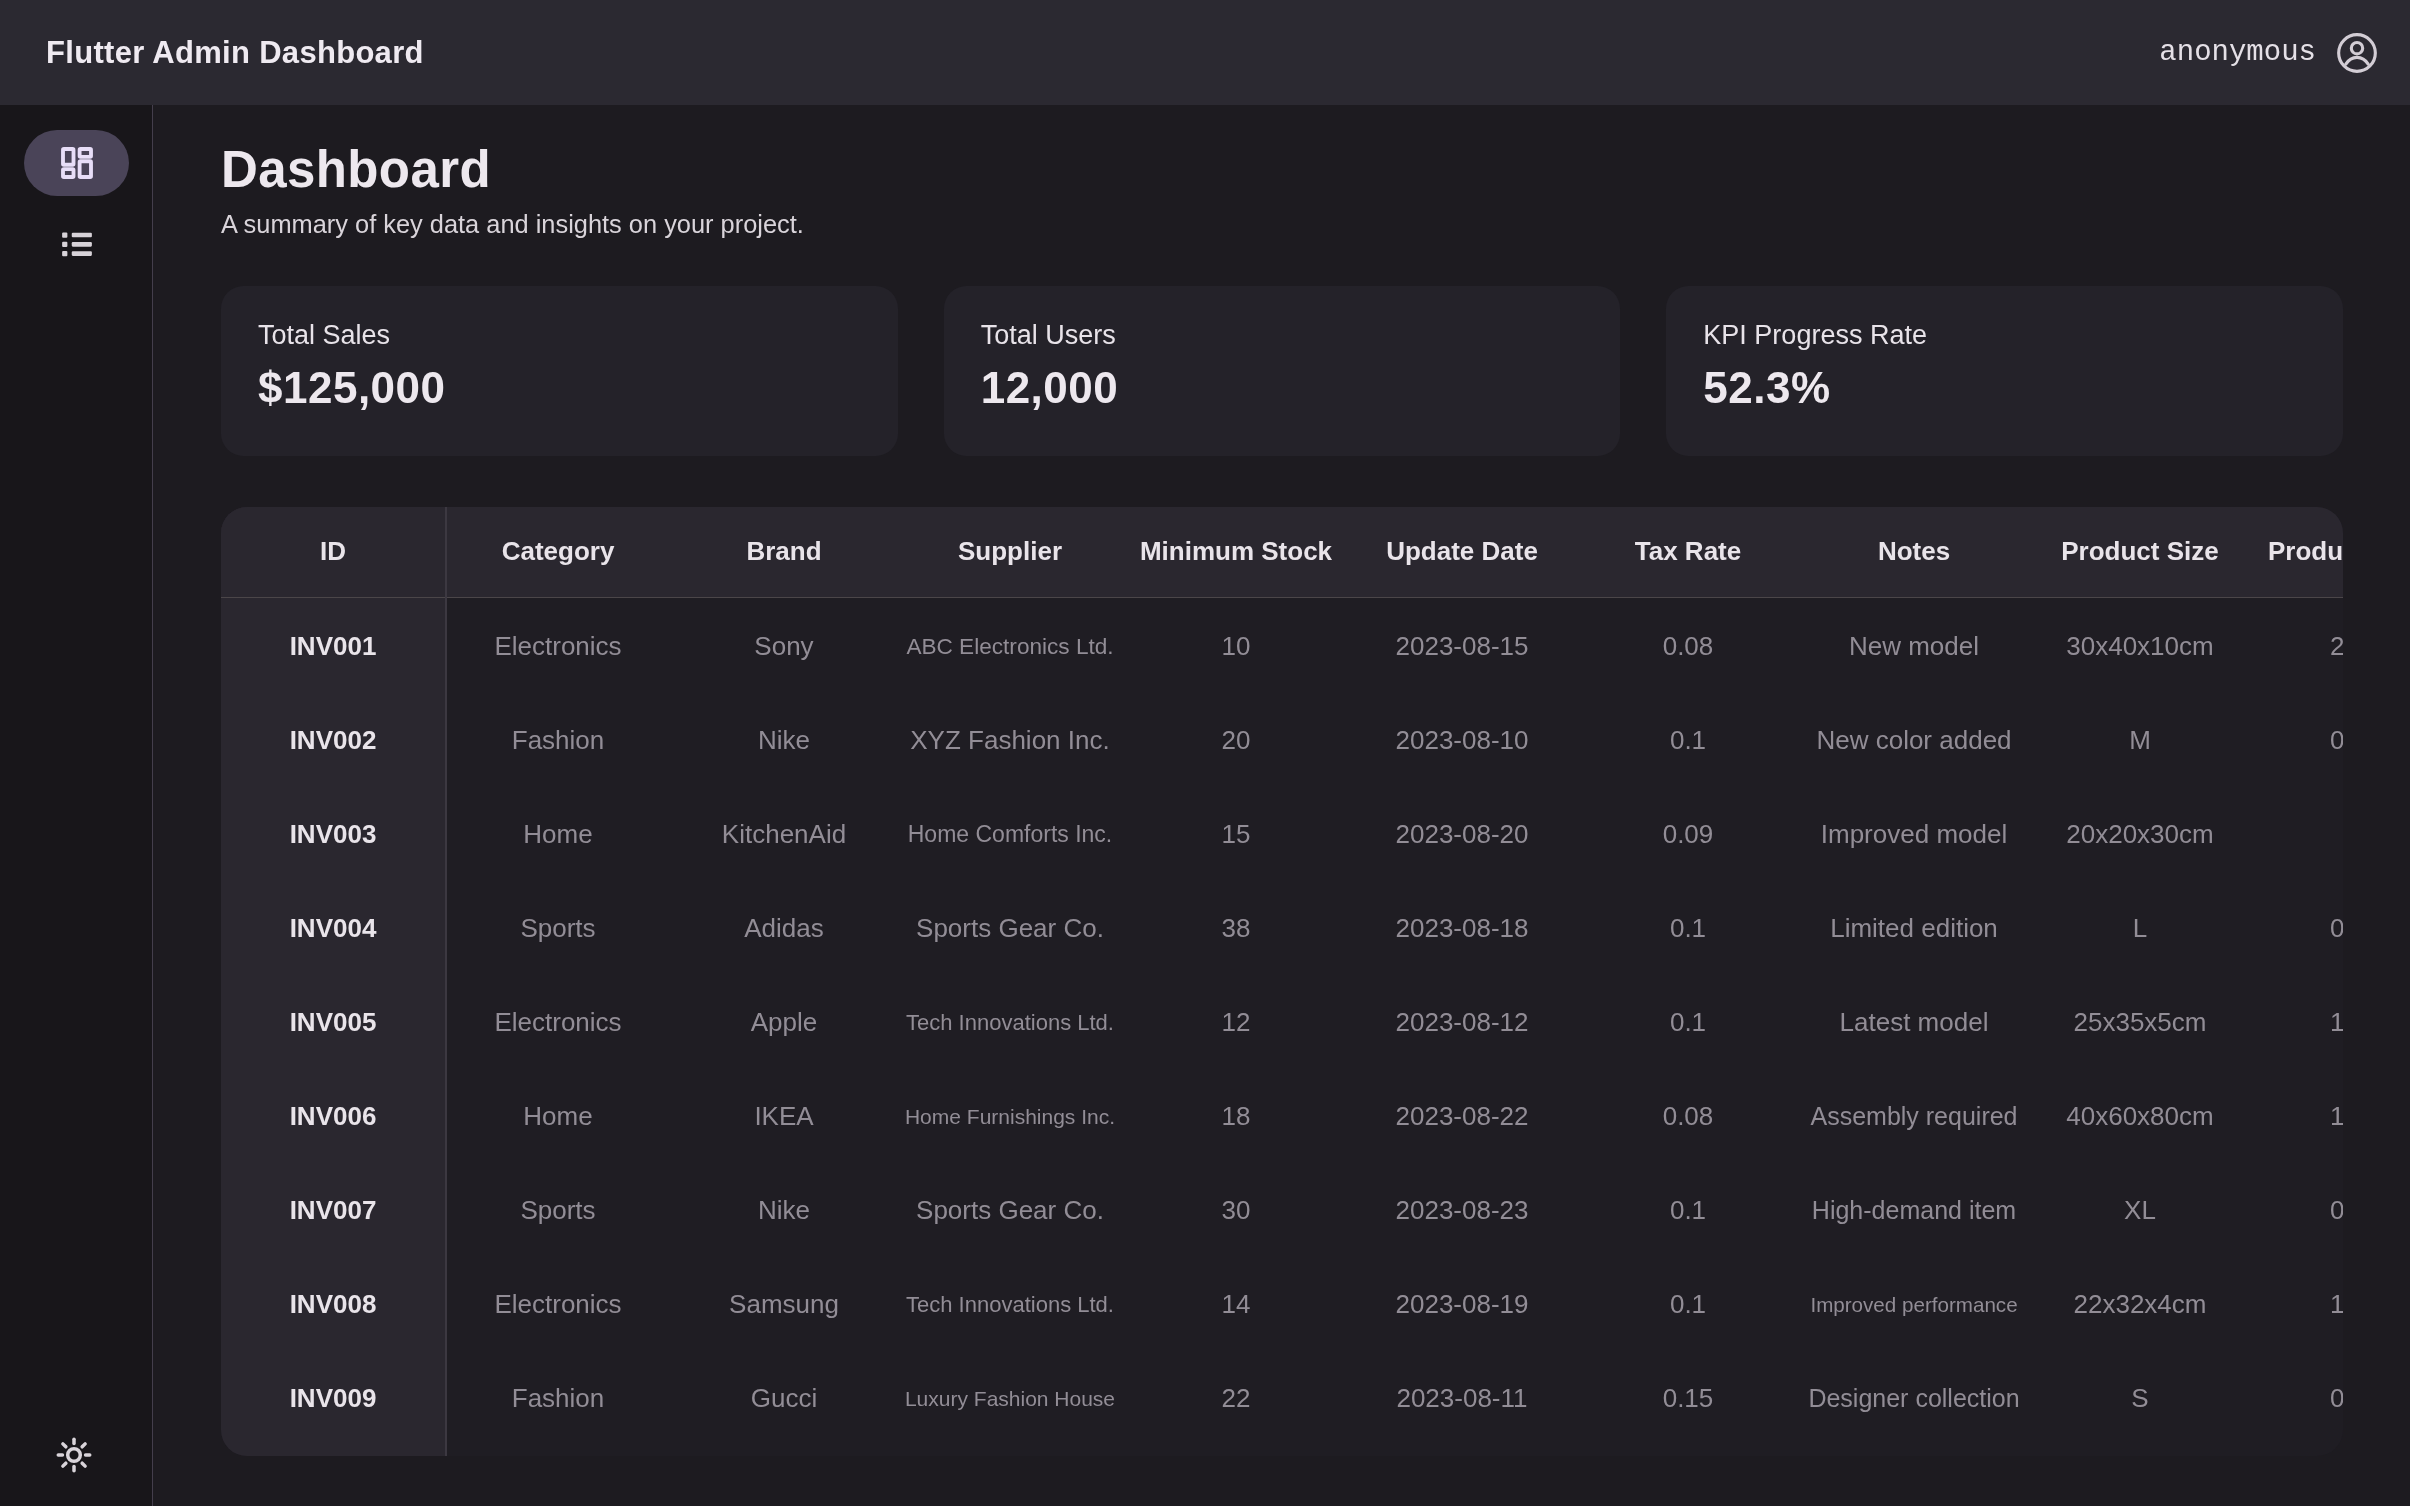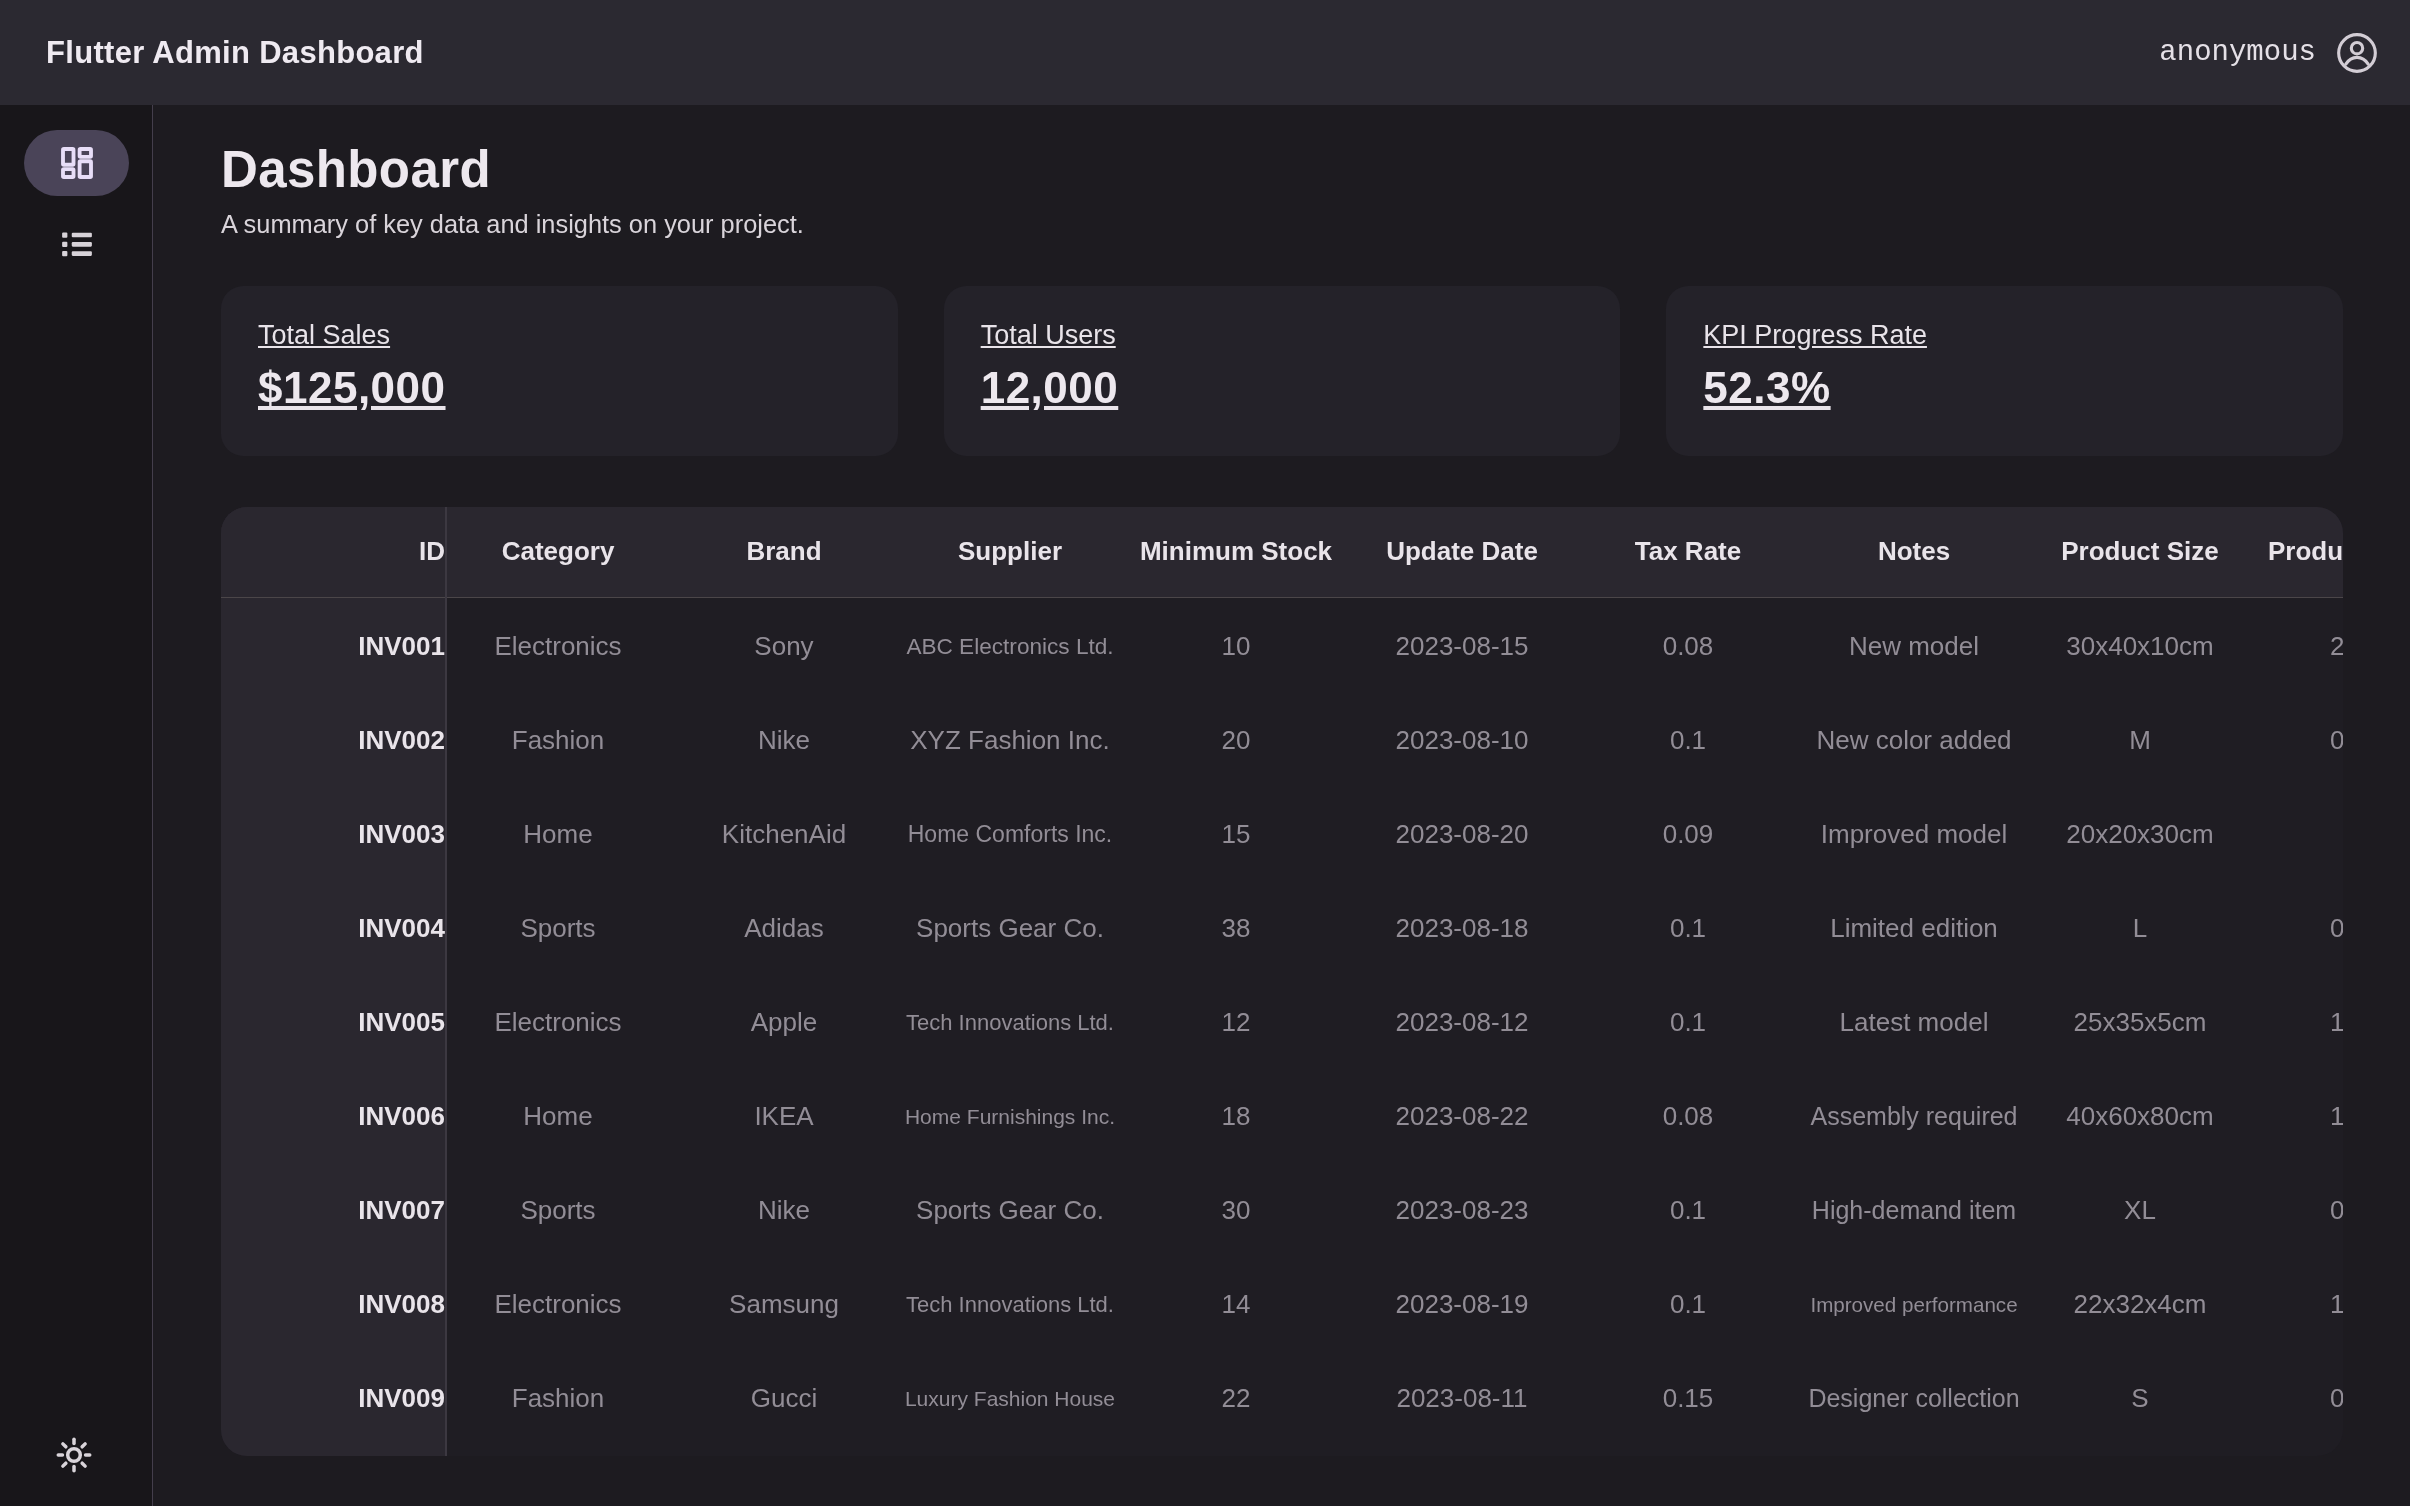--- a/index.html
+++ b/index.html
@@ -32,37 +32,37 @@
   .nav-list{top:111px;height:56px;}
   .theme-toggle{position:absolute;left:0;bottom:30px;width:147px;display:flex;justify-content:center;cursor:pointer;}
   .icon-44{width:42px;height:42px;display:block;}
 
   
   .main{position:absolute;left:155px;top:105px;width:2255px;height:1401px;background:var(--page-bg);
     padding:34px 67px 0 66px;}
   .page-title{font-size:51px;font-weight:600;line-height:62px;color:#EDE8EE;letter-spacing:0.4px;}
   .page-subtitle{font-size:25.4px;line-height:34px;margin-top:5.6px;color:#D9D4DA;}
 
-  .stats-row{display:flex;gap:46px;margin-top:45px;text-decoration:underline;}
+  .stats-row{display:flex;gap:46px;margin-top:45px;}
   .stat-card{flex:1;height:170px;background:var(--stat-card-bg);border-radius:22.6px;padding:34px 0 0 37px;}
   .stat-label{font-size:27px;font-weight:500;color:#E8E3E9;}
   .stat-value{font-size:44px;font-weight:700;margin-top:12.2px;color:#EDE8EE;letter-spacing:0.5px;}
 
   
   .table-card{position:relative;margin-top:51px;width:2122px;height:949px;background:var(--table-bg);
     border-radius:26px;overflow:hidden;}
   .id-band{position:absolute;left:0;top:0;bottom:0;width:224px;background:var(--table-band-bg);z-index:0;}
   .col-divider{position:absolute;left:224px;top:0;bottom:0;width:1.9px;background:var(--col-divider);z-index:3;}
   .thead{position:absolute;left:0;top:0;width:2258px;height:91px;background:var(--table-band-bg);
     border-bottom:1.9px solid var(--header-divider);display:grid;grid-template-columns:224px repeat(9,226px);z-index:1;}
   .tbody{position:absolute;left:0;top:93px;width:2258px;z-index:1;}
   .trow{display:grid;grid-template-columns:224px repeat(9,226px);height:94px;}
   .cell{display:flex;align-items:center;justify-content:center;font-size:26px;color:var(--text-dim);overflow:hidden;}
   .cell.h{font-weight:600;color:#E9E4EA;}
-  .cell.c-id{font-weight:700;color:#E9E4EA;justify-content:flex-end;}
+  .cell.c-id{font-weight:700;color:#E9E4EA;}
   .cell.c-last{justify-content:flex-start;padding-left:77px;}
   .cell.h.c-last{padding-left:15px;}
   .fit{white-space:nowrap;display:inline-block;}
   .cell.c-last span{white-space:nowrap;display:inline-block;}
 </style>
 </head>
 <body>
 
 <div class="topbar">
   <div class="topbar-title">Flutter Admin Dashboard</div>

